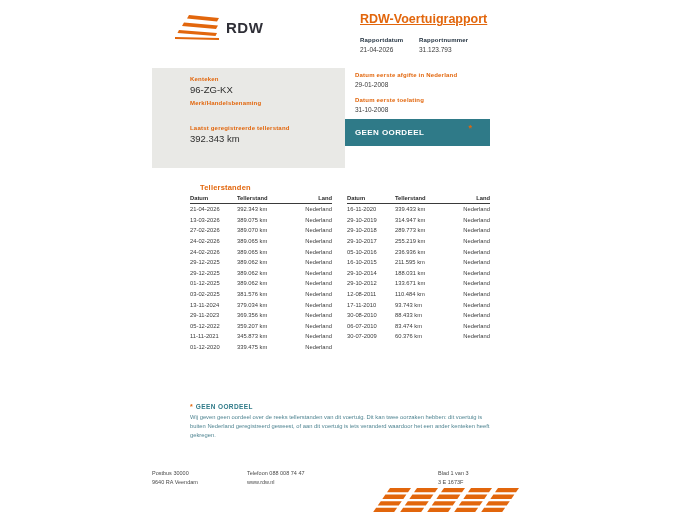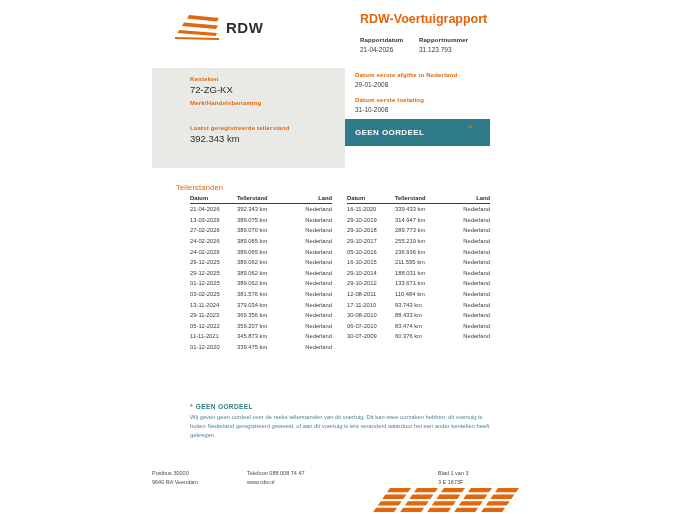--- a/index.html
+++ b/index.html
@@ -3,42 +3,42 @@
 <meta charset="utf-8">
 <style>
   html,body { margin:0; padding:0; background:#ffffff; }
   .page {
     position:relative; width:685px; height:514px; background:#ffffff;
     font-family:"Liberation Sans", sans-serif; overflow:hidden;
   }
   
   .logo { position:absolute; left:175px; top:13px; display:flex; align-items:center; gap:5px; }
   .logo-text { font-size:15px; font-weight:bold; color:#2f2f37; letter-spacing:.5px; }
-  .doc-title { position:absolute; left:360px; top:12px; font-size:12.5px; font-weight:bold; color:#e2660c; }
+  .doc-title { position:absolute; left:360px; top:12px; font-size:12.5px; font-weight:bold; color:#e2660c;text-decoration:underline; }
   .meta-field { position:absolute; top:37px; }
   .meta-field.f1 { left:360px; }
   .meta-field.f2 { left:419px; }
   .meta-label { font-size:6px; font-weight:bold; color:#22313f; letter-spacing:.2px; }
   .meta-value { font-size:6.5px; color:#3a3a3a; margin-top:3px; }
   
   .vehicle-panel { position:absolute; left:152px; top:68px; width:193px; height:100px; background:#e9e9e6; }
   .panel-inner { padding:8px 0 0 38px; }
   .field-label { font-size:6px; font-weight:bold; color:#e2660c; letter-spacing:.2px; margin-bottom:2px; }
   .field-value-lg { font-size:9.5px; color:#2e2e2e; margin-bottom:5px; }
   .spacer-lg { height:17px; }
   .right-field { position:absolute; }
   .right-field.rf1 { left:355px; top:72px; }
   .right-field.rf2 { left:355px; top:97px; }
   .right-field .field-value-sm { font-size:6.5px; color:#3a3a3a; margin-top:2.5px; }
   .status-box { position:absolute; left:345px; top:119px; width:145px; height:27px; background:#2f7a88;
     display:flex; align-items:center; padding-left:10px; box-sizing:border-box; }
   .status-text { color:#ffffff; font-weight:bold; font-size:8px; letter-spacing:.4px; }
   .status-asterisk { position:absolute; right:18px; top:4px; color:#e2660c; font-weight:bold; font-size:9px; }
   
-  .odo-title { position:absolute; left:176px; top:183px; font-size:7.5px; font-weight:normal; color:#e2660c; letter-spacing:.2px; }
+  .odo-title { position:absolute; left:200px; top:183px; font-size:7.5px; font-weight:bold; color:#e2660c; letter-spacing:.2px; }
   .otable { position:absolute; top:195px; }
   .otable.left  { left:190px; width:142px; }
   .otable.right { left:347px; width:143px; }
   .thead, .trow { display:grid; grid-template-columns:47px 66px 1fr; }
   .otable.right .thead, .otable.right .trow { grid-template-columns:48px 66px 1fr; }
   .thead { border-bottom:1px solid #3a3a3a; padding-bottom:2px; }
   .thead span { font-size:5.8px; font-weight:bold; color:#2b2b2b; }
   .thead span:last-child { text-align:right; }
   .trow { height:10.6px; align-items:center; }
   .tc { font-size:5.8px; color:#3b3b3b; white-space:nowrap; }
@@ -81,21 +81,21 @@
     <div class="meta-value">21-04-2026</div>
   </div>
   <div class="meta-field f2">
     <div class="meta-label">Rapportnummer</div>
     <div class="meta-value">31.123.793</div>
   </div>
 
   <div class="vehicle-panel">
     <div class="panel-inner">
       <div class="field-label">Kenteken</div>
-      <div class="field-value-lg">72-ZG-KX</div>
+      <div class="field-value-lg">96-ZG-KX</div>
       <div class="field-label">Merk/Handelsbenaming</div>
       <div class="spacer-lg"></div>
       <div class="field-label">Laatst geregistreerde tellerstand</div>
       <div class="field-value-lg">392.343 km</div>
     </div>
   </div>
 
   <div class="right-field rf1">
     <div class="field-label">Datum eerste afgifte in Nederland</div>
     <div class="field-value-sm">29-01-2008</div>

